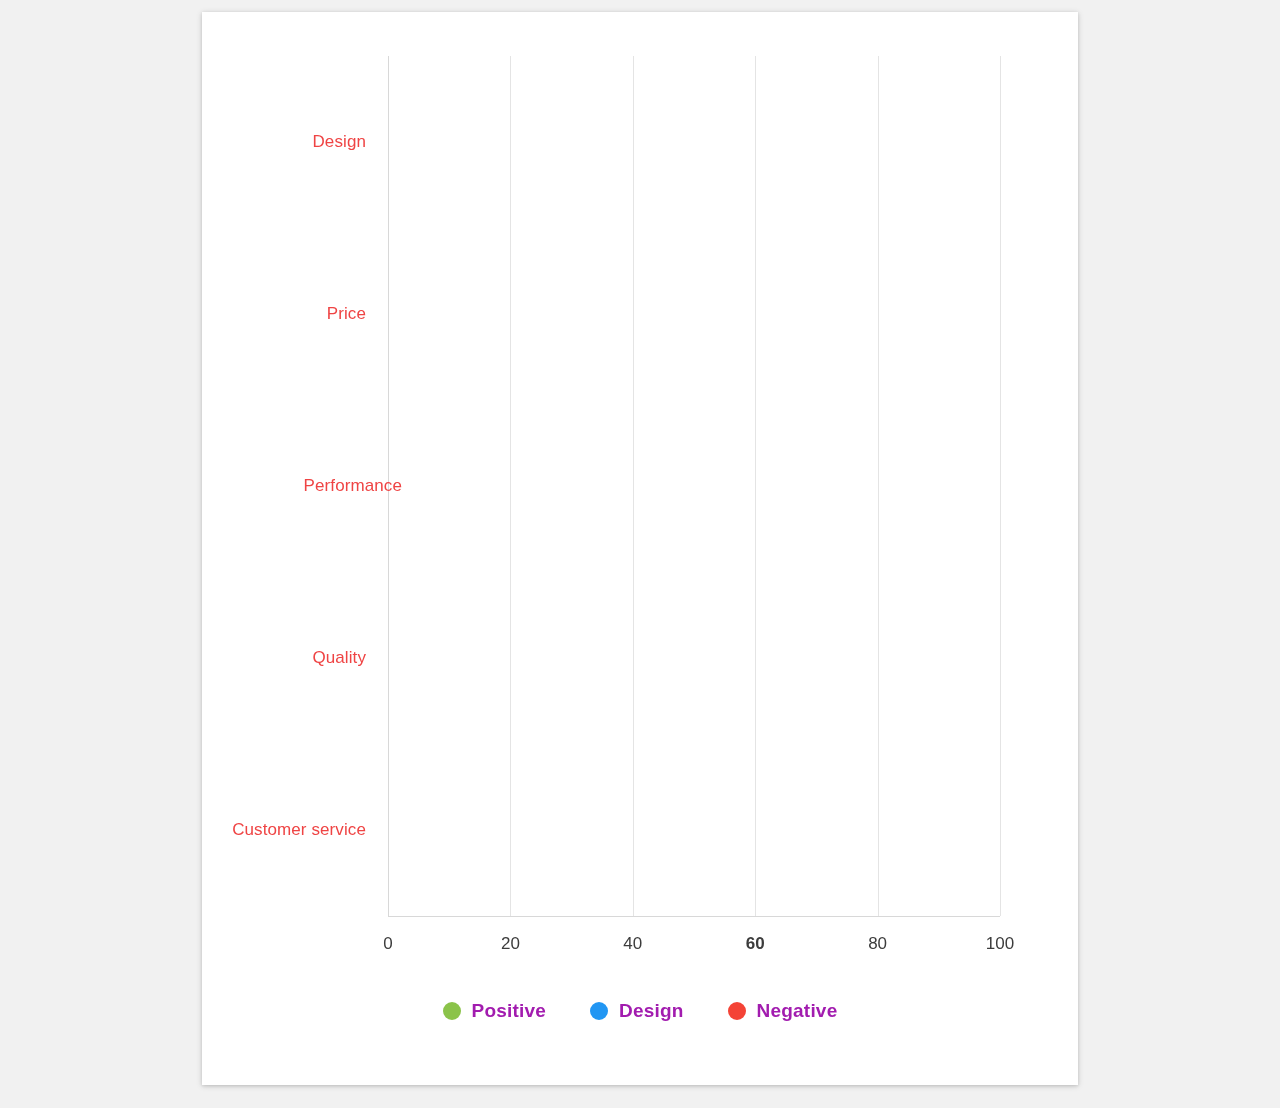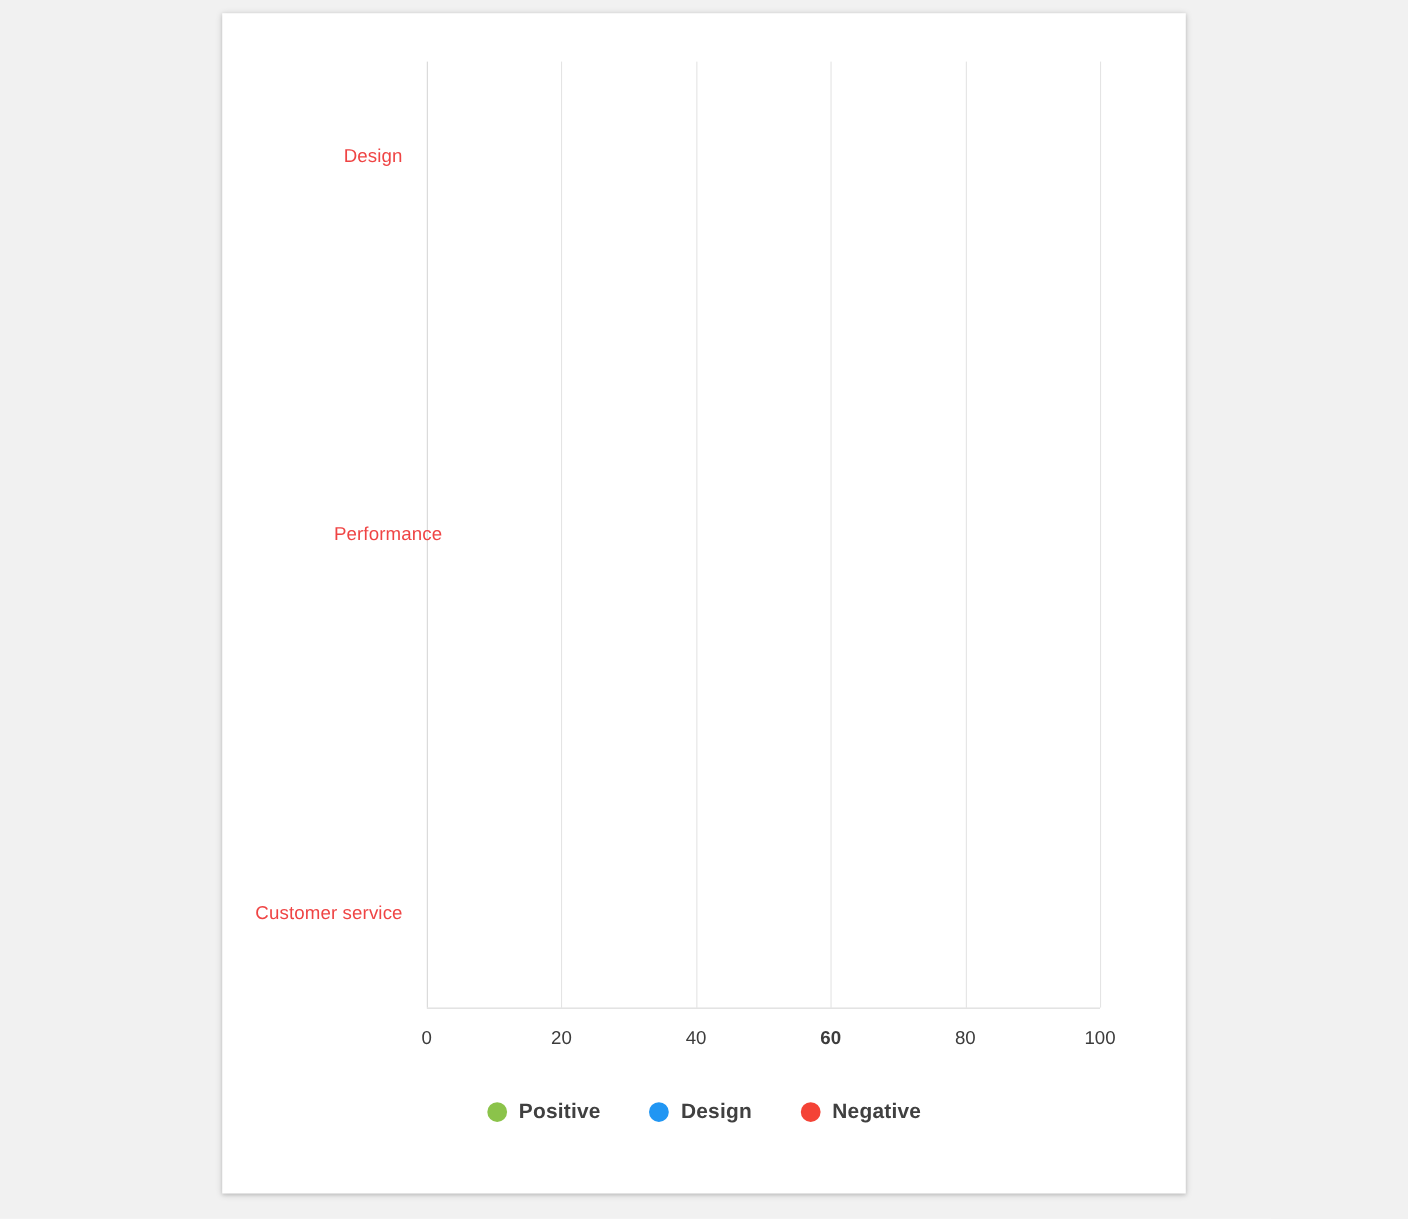--- a/index.html
+++ b/index.html
@@ -120,21 +120,21 @@
   }
   .legend-swatch {
     width: 18px;
     height: 18px;
     border-radius: 50%;
     flex: 0 0 auto;
   }
   .legend-label {
     font-size: 19px;
     font-weight: bold;
-    color: #404040;
+    color: #a21caf;
     letter-spacing: 0.2px;
   }
 </style>
 </head>
 <body>
 
 <div id="chart-card">
 
   <div id="plot-area">
 
@@ -145,26 +145,42 @@
       <div class="gridline" style="left: 80%;"></div>
       <div class="gridline" style="left: 100%;"></div>
       <div class="band" style="top: 0%; height: 20%;">
         <div class="cat-label">Design</div>
         <div class="bar" style="height: 48.5%; top: 25.75%;">
           <div class="seg" title="Design — Positive: 50" style="width: 50%; background: rgb(139, 195, 74);"></div>
           <div class="seg" title="Design — Negative: 12" style="width: 12%; background: rgb(244, 67, 54);"></div>
           <div class="seg" title="Design — Neutral: 40" style="width: 40%; background: rgb(33, 150, 243);"></div>
         </div>
       </div>
+      <div class="band" style="top: 20%; height: 20%;">
+        <div class="cat-label">Price</div>
+        <div class="bar" style="height: 48.5%; top: 25.75%;">
+          <div class="seg" title="Price — Positive: 25" style="width: 25%; background: rgb(139, 195, 74);"></div>
+          <div class="seg" title="Price — Negative: 33" style="width: 33%; background: rgb(244, 67, 54);"></div>
+          <div class="seg" title="Price — Neutral: 44" style="width: 44%; background: rgb(33, 150, 243);"></div>
+        </div>
+      </div>
       <div class="band" style="top: 40%; height: 20%; margin-left: 36px;">
         <div class="cat-label">Performance</div>
         <div class="bar" style="height: 48.5%; top: 25.75%;">
           <div class="seg" title="Performance — Positive: 28" style="width: 28%; background: rgb(139, 195, 74);"></div>
           <div class="seg" title="Performance — Negative: 7" style="width: 7%; background: rgb(244, 67, 54);"></div>
           <div class="seg" title="Performance — Neutral: 67" style="width: 67%; background: rgb(33, 150, 243);"></div>
+        </div>
+      </div>
+      <div class="band" style="top: 60%; height: 20%;">
+        <div class="cat-label">Quality</div>
+        <div class="bar" style="height: 48.5%; top: 25.75%;">
+          <div class="seg" title="Quality — Positive: 20" style="width: 20%; background: rgb(139, 195, 74);"></div>
+          <div class="seg" title="Quality — Negative: 73" style="width: 73%; background: rgb(244, 67, 54);"></div>
+          <div class="seg" title="Quality — Neutral: 9" style="width: 9%; background: rgb(33, 150, 243);"></div>
         </div>
       </div>
       <div class="band" style="top: 80%; height: 20%;">
         <div class="cat-label">Customer service</div>
         <div class="bar" style="height: 48.5%; top: 25.75%;">
           <div class="seg" title="Customer service — Positive: 53" style="width: 53%; background: rgb(139, 195, 74);"></div>
           <div class="seg" title="Customer service — Negative: 34" style="width: 34%; background: rgb(244, 67, 54);"></div>
           <div class="seg" title="Customer service — Neutral: 15" style="width: 15%; background: rgb(33, 150, 243);"></div>
         </div>
       </div>

